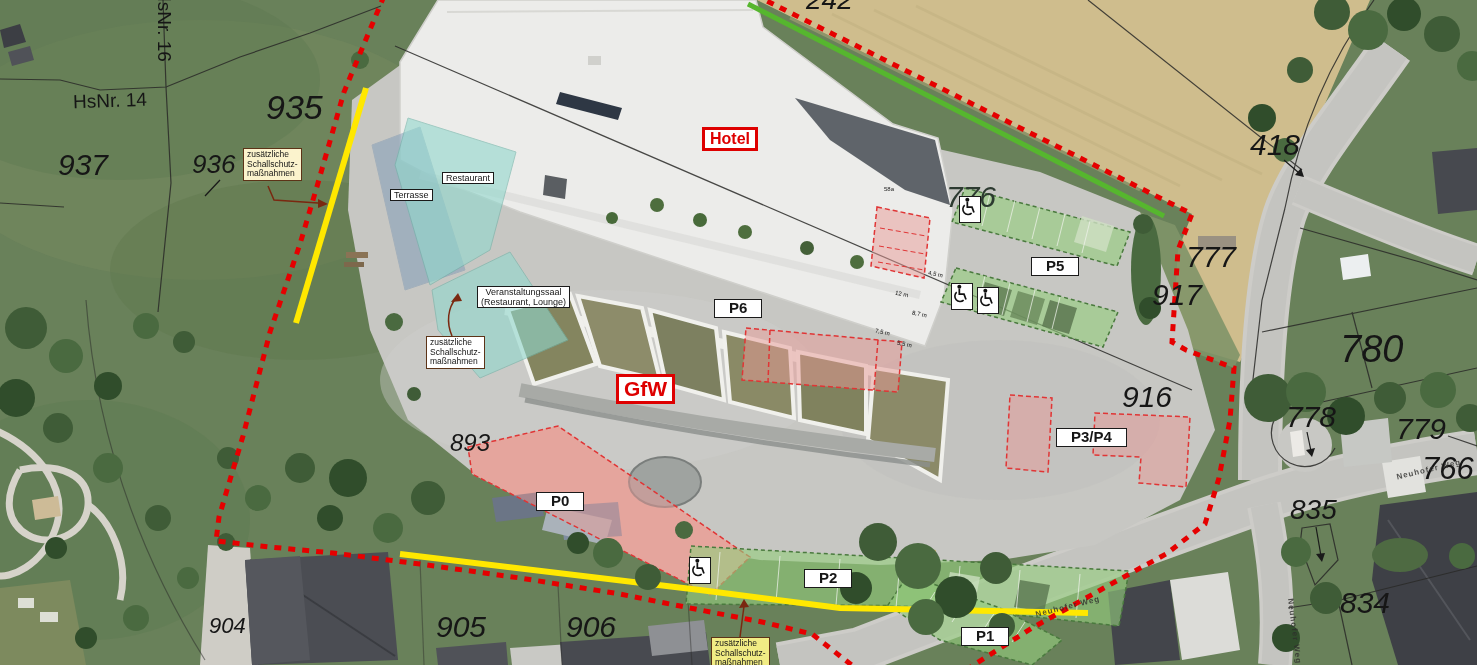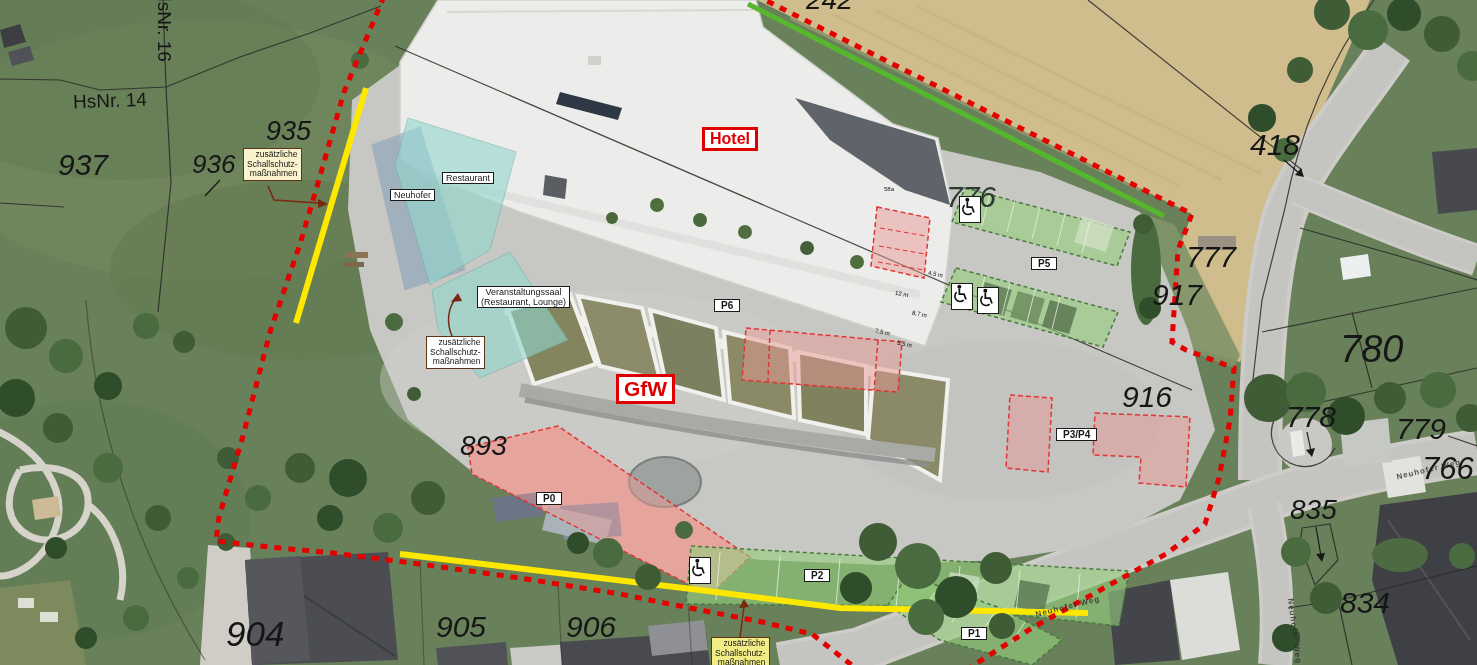--- a/index.html
+++ b/index.html
@@ -2,22 +2,22 @@
 <html><head>
 <meta charset="utf-8">
 <style>
   html,body{margin:0;padding:0;background:#222;}
   #stage{position:relative;width:1477px;height:665px;overflow:hidden;
          font-family:"Liberation Sans",sans-serif;background:#69815a;}
   #stage svg{position:absolute;left:0;top:0;}
   .lbl{position:absolute;white-space:pre-line;line-height:1.12;color:#161616;}
   .num{font-style:italic;font-weight:400;color:#161616;letter-spacing:0;}
   .box{background:#ffffff;border:1px solid #1a1a1a;padding:0 3px;font-size:9px;text-align:center;}
-  .pbox{background:#ffffff;border:1px solid #1a1a1a;padding:0 6px;font-size:10px;font-weight:bold;text-align:center;}
-  .note{font-size:8.5px;border:1px solid #5c3317;padding:1px 3px;text-align:right;}
+  .pbox{background:#ffffff;border:1px solid #1a1a1a;padding:0 14px;font-size:15px;font-weight:bold;text-align:center;}
+  .note{font-size:8.5px;border:1px solid #5c3317;padding:1px 3px;text-align:left;}
   .note.white{background:#ffffff;}
   .note.cream{background:#fbf3cd;}
   .note.yellow{background:#f1ec84;}
   .redbox{background:#ffffff;border:3px solid #de0000;color:#de0000;font-weight:bold;padding:0 5px;}
   .meas{font-size:6px;color:#111;}
   .street{font-size:8px;font-weight:bold;color:#2f2f2d;letter-spacing:1px;opacity:.8;}
   .wc{position:absolute;width:20px;height:25px;background:#ffffff;border:1px solid #1a1a1a;
       display:flex;align-items:center;justify-content:center;}
   .t1{fill:#3f5c37}.t2{fill:#4a6a40}.t3{fill:#304d2b}
 </style>
@@ -293,47 +293,47 @@
       <path d="M220,180 L205,196"></path>
     </g>
     <polygon points="1322,562 1316,554 1325,553" fill="#1a1a1a"></polygon>
     <polygon points="1304,177 1295,175 1301,168" fill="#1a1a1a"></polygon>
     <polygon points="1312,457 1306,450 1315,448" fill="#1a1a1a"></polygon>
   </g>
 </svg>
 
   <div class="lbl num" style="left:58px;top:148px;font-size:30px">937</div>
   <div class="lbl num" style="left:192px;top:150px;font-size:26px">936</div>
-  <div class="lbl num" style="left:266px;top:116px;font-size:27px">935</div>
+  <div class="lbl num" style="left:266px;top:88px;font-size:34px">935</div>
   <div class="lbl num" style="left:806px;top:-16px;font-size:28px">242</div>
   <div class="lbl num" style="left:1250px;top:128px;font-size:30px">418</div>
   <div class="lbl num" style="left:946px;top:180px;font-size:30px;color:#2c3a30">776</div>
   <div class="lbl num" style="left:1186px;top:240px;font-size:30px">777</div>
   <div class="lbl num" style="left:1152px;top:278px;font-size:30px">917</div>
   <div class="lbl num" style="left:1122px;top:380px;font-size:30px">916</div>
   <div class="lbl num" style="left:1340px;top:328px;font-size:38px">780</div>
   <div class="lbl num" style="left:1286px;top:400px;font-size:30px">778</div>
   <div class="lbl num" style="left:1396px;top:412px;font-size:30px">779</div>
   <div class="lbl num" style="left:1422px;top:452px;font-size:31px">766</div>
   <div class="lbl num" style="left:1290px;top:494px;font-size:28px">835</div>
   <div class="lbl num" style="left:1340px;top:586px;font-size:30px">834</div>
-  <div class="lbl num" style="left:460px;top:430px;font-size:28px">893</div>
-  <div class="lbl num" style="left:226px;top:614px;font-size:35px">904</div>
+  <div class="lbl num" style="left:450px;top:430px;font-size:24px">893</div>
+  <div class="lbl num" style="left:209px;top:614px;font-size:22px">904</div>
   <div class="lbl num" style="left:436px;top:610px;font-size:30px">905</div>
   <div class="lbl num" style="left:566px;top:610px;font-size:30px">906</div>
 
   <div class="lbl" style="left:73px;top:90px;font-size:19px;transform:rotate(-2deg)">HsNr. 14</div>
   <div class="lbl" style="left:175px;top:-12px;font-size:19px;transform:rotate(90deg);transform-origin:left top">HsNr. 16</div>
   <div class="lbl" style="left:884px;top:186px;font-size:6px;color:#222">58a</div>
 
   <div class="lbl redbox" style="left:702px;top:127px;font-size:16px">Hotel</div>
   <div class="lbl redbox" style="left:616px;top:374px;font-size:21px">GfW</div>
 
   <div class="lbl box" style="left:442px;top:172px">Restaurant</div>
-  <div class="lbl box" style="left:390px;top:189px">Neuhofer</div>
+  <div class="lbl box" style="left:390px;top:189px">Terrasse</div>
   <div class="lbl box" style="left:477px;top:286px">Veranstaltungssaal
 (Restaurant, Lounge)</div>
 
   <div class="lbl pbox" style="left:536px;top:492px">P0</div>
   <div class="lbl pbox" style="left:961px;top:627px">P1</div>
   <div class="lbl pbox" style="left:804px;top:569px">P2</div>
   <div class="lbl pbox" style="left:1056px;top:428px">P3/P4</div>
   <div class="lbl pbox" style="left:1031px;top:257px">P5</div>
   <div class="lbl pbox" style="left:714px;top:299px">P6</div>
 

